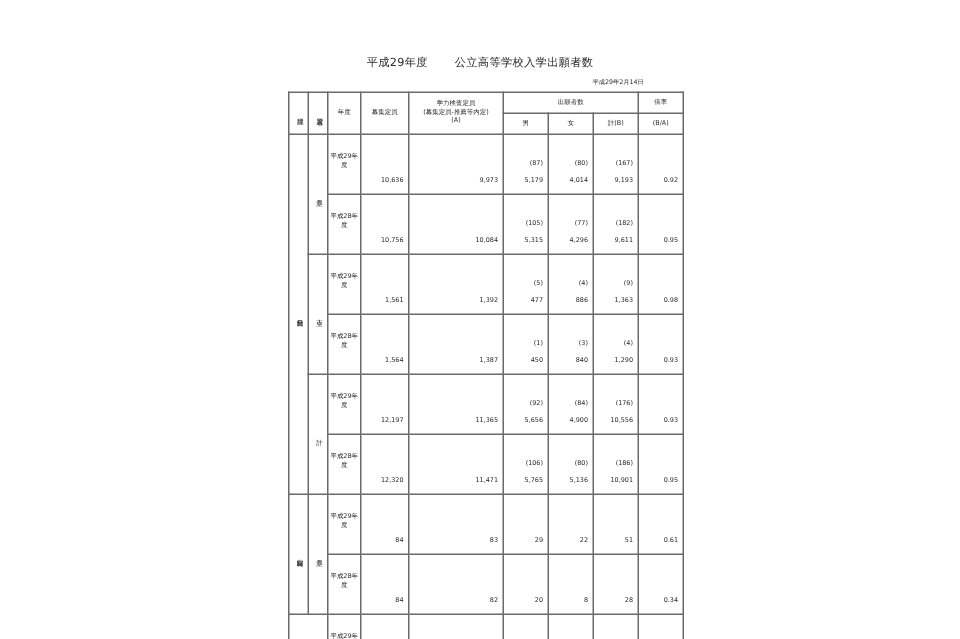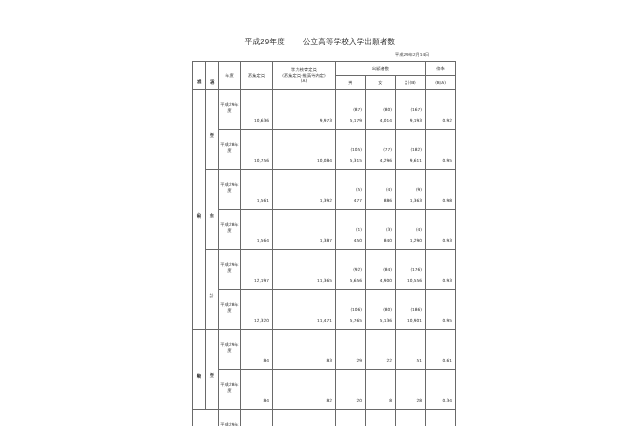--- a/index.html
+++ b/index.html
@@ -1,19 +1,19 @@
 <!DOCTYPE html>
 <html><head>
 <meta charset="utf-8">
 <style>
   html, body { margin: 0; padding: 0; background: #ffffff; }
   body { width: 640px; height: 426px; position: relative; overflow: hidden;
          font-family: "DejaVu Sans", sans-serif; color: #2a2a2a; }
   .title { position: absolute; top: 37px; left: 0; width: 640px; text-align: center;
-           font-size: 7.5px; letter-spacing: 0.2px; font-family: Liberation Mono, monospace; }
+           font-size: 7.5px; letter-spacing: 0.2px; }
   .title span.gap { display: inline-block; width: 18px; }
   .date { position: absolute; top: 52px; left: 395px; font-size: 4.2px; }
   table { position: absolute; left: 192px; top: 61px; border-collapse: collapse;
           table-layout: fixed; font-size: 4.3px; }
   td, th { border: 0.6px solid #6a6a6a; padding: 0; font-weight: normal; }
   th { text-align: center; vertical-align: middle; line-height: 1.3; }
   .vert { writing-mode: vertical-rl; text-orientation: upright; letter-spacing: 0.5px;
           margin: 0 auto; }
   td.num { text-align: right; vertical-align: bottom; padding: 0 3px 6px 0; }
   td.num .paren { display: block; margin-bottom: 6px; }

